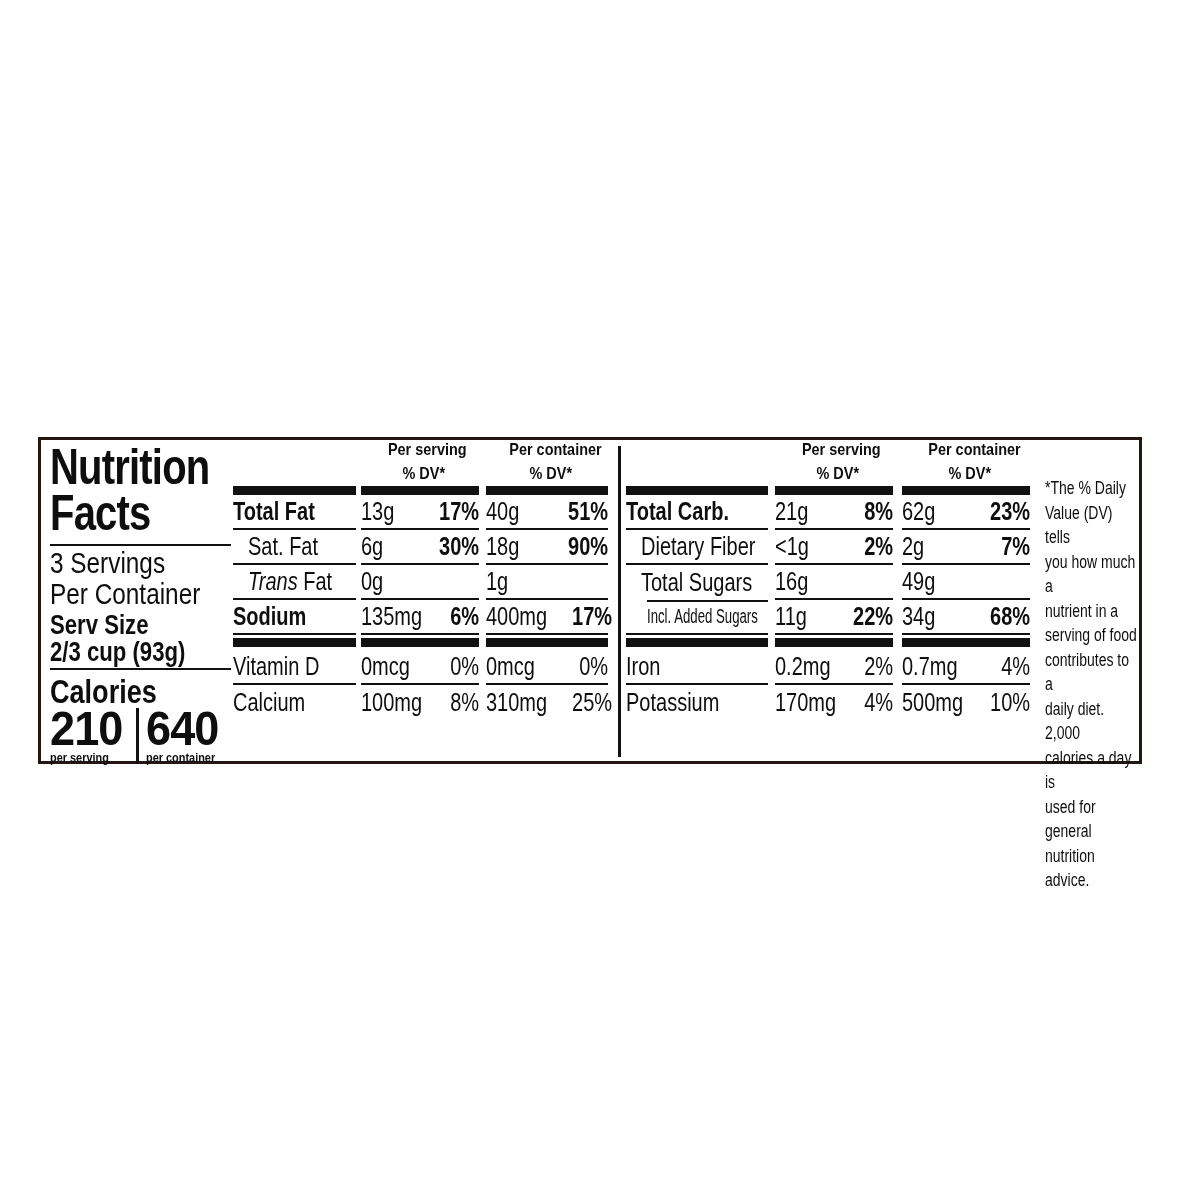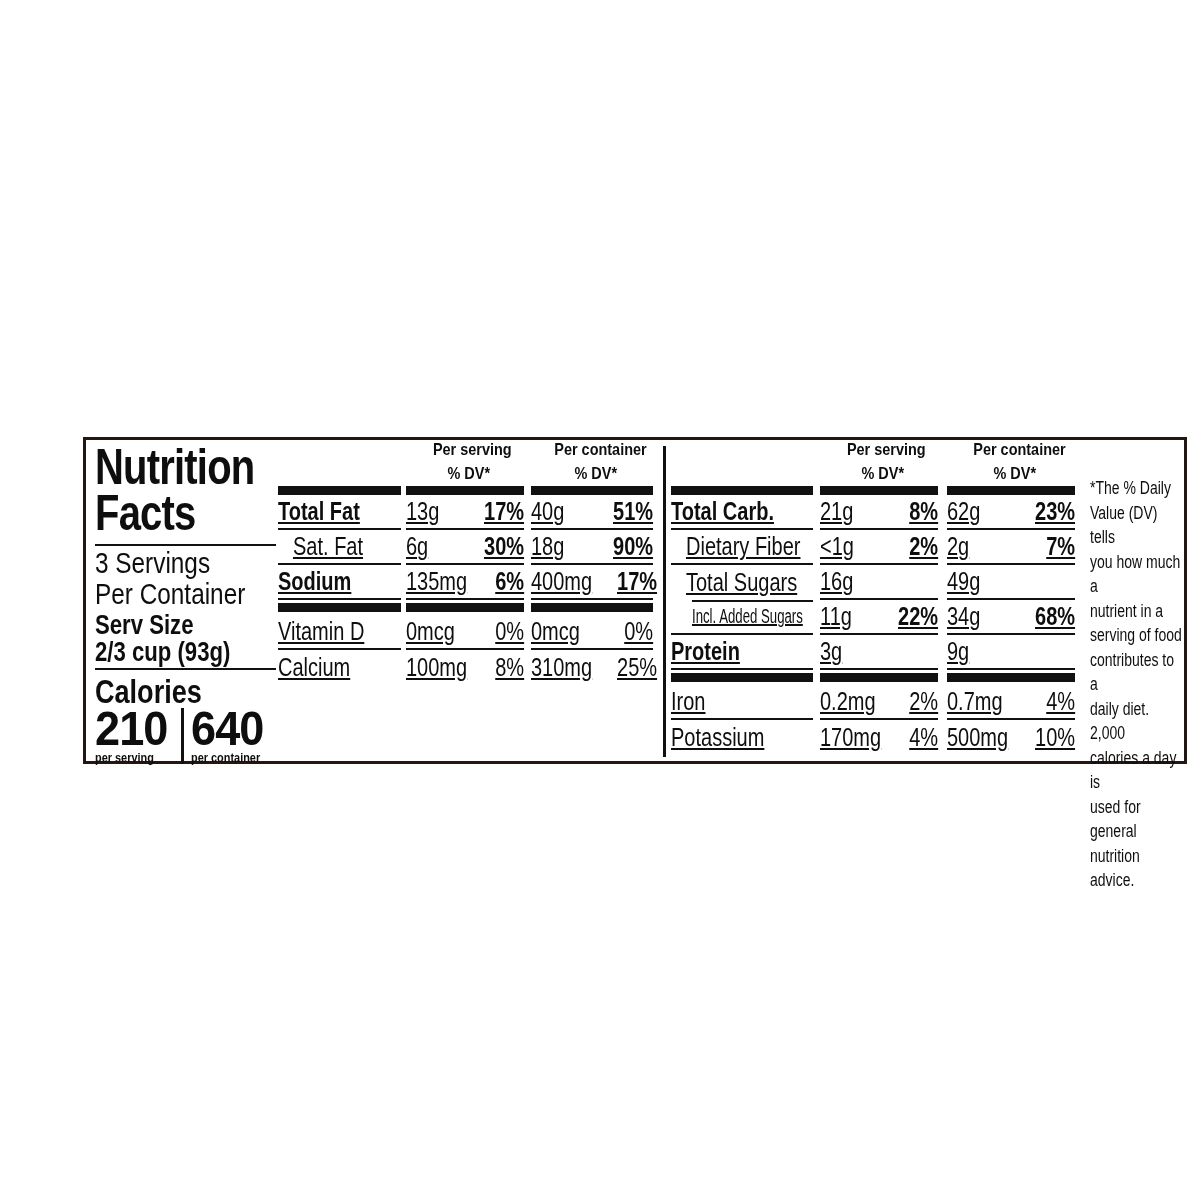--- a/index.html
+++ b/index.html
@@ -1,21 +1,21 @@
 <!DOCTYPE html>
 <html><head>
 <meta charset="utf-8">
 <style>
   * { margin:0; padding:0; box-sizing:border-box; }
   body { background:#fff; font-family:"Liberation Sans", sans-serif; color:#0e0e0e; }
   .page { position:relative; width:1200px; height:1200px; background:#ffffff; overflow:hidden; }
 
   .label-box {
     position:absolute; left:38px; top:437px; width:1104px; height:327px;
-    border:3px solid #221713; background:#fff;margin-left:45px;
+    border:3px solid #221713; background:#fff;
   }
 
   
   .left-panel { position:absolute; left:9px; top:4px; width:183px; height:315px; }
   .lp-abs { position:absolute; left:0; white-space:nowrap; }
   .title-line { font-size:50px; font-weight:bold; line-height:46px; letter-spacing:-1px;
                 transform:scaleX(0.80); transform-origin:0 50%; }
   .hairline { position:absolute; left:0; width:181px; height:2px; background:#111; }
   .servings-line { font-size:29px; line-height:30px; transform:scaleX(0.84); transform-origin:0 50%; }
   .servsize-line { font-size:27px; font-weight:bold; line-height:28px; transform:scaleX(0.82); transform-origin:0 50%; }
@@ -36,21 +36,21 @@
             transform:scaleX(0.85); transform-origin:100% 50%; }
 
   .c-name  { width:123px; position:relative; display:flex; align-items:center; }
   .c-g1    { width:118px; margin-left:5px; display:flex; align-items:center; justify-content:space-between; }
   .c-g2    { width:122px; margin-left:7px; display:flex; align-items:center; justify-content:space-between; }
   .t2 .c-name { width:142px; }
   .t2 .c-g1   { width:118px; margin-left:7px; }
   .t2 .c-g2   { width:128px; margin-left:9px; }
 
   .row { display:flex; height:35px; }
-  .row .c-name, .row .c-g1, .row .c-g2 { border-bottom:2px solid #111;text-decoration:underline; }
+  .row .c-name, .row .c-g1, .row .c-g2 { border-bottom:2px solid #111; }
   .row.last .c-name, .row.last .c-g1, .row.last .c-g2 { border-bottom:none; }
 
   .c-name.rule-indent { border-bottom:none;text-align:center; }
   .c-name.rule-indent::after { content:""; position:absolute; left:21px; right:0; bottom:-2px; height:2px; background:#111; }
 
   .bar-row { display:flex; height:9px; }
   .bar-row .c-name, .bar-row .c-g1, .bar-row .c-g2 { background:#111; }
   .bar-row.mid { margin:3px 0; }
 
   .tx { font-size:25px; white-space:nowrap; transform:scaleX(0.80); transform-origin:0 50%; }
@@ -133,20 +133,33 @@
     <div class="c-g1">
       <span class="tx">6g</span>
       <span class="dv">30%</span>
     </div>
     <div class="c-g2">
       <span class="tx">18g</span>
       <span class="dv">90%</span>
     </div>
   </div>
 
+  <div class="row">
+    <div class="c-name ind1">
+      <span class="tx"><i>Trans</i> Fat</span>
+    </div>
+    <div class="c-g1">
+      <span class="tx">0g</span>
+      <span class="dv"></span>
+    </div>
+    <div class="c-g2">
+      <span class="tx">1g</span>
+      <span class="dv"></span>
+    </div>
+  </div>
 
 
   <div class="row">
     <div class="c-name">
       <span class="tx b">Sodium</span>
     </div>
     <div class="c-g1">
       <span class="tx">135mg</span>
       <span class="dv">6%</span>
     </div>
@@ -261,33 +274,20 @@
     <div class="c-g1">
       <span class="tx">11g</span>
       <span class="dv">22%</span>
     </div>
     <div class="c-g2">
       <span class="tx">34g</span>
       <span class="dv">68%</span>
     </div>
   </div>
 
-  <div class="row">
-    <div class="c-name">
-      <span class="tx b">Protein</span>
-    </div>
-    <div class="c-g1">
-      <span class="tx">3g</span>
-      <span class="dv"></span>
-    </div>
-    <div class="c-g2">
-      <span class="tx">9g</span>
-      <span class="dv"></span>
-    </div>
-  </div>
 
   <div class="bar-row mid">
     <div class="c-name"></div>
     <div class="c-g1"></div>
     <div class="c-g2"></div>
   </div>
 
   <div class="row">
     <div class="c-name">
       <span class="tx">Iron</span>

